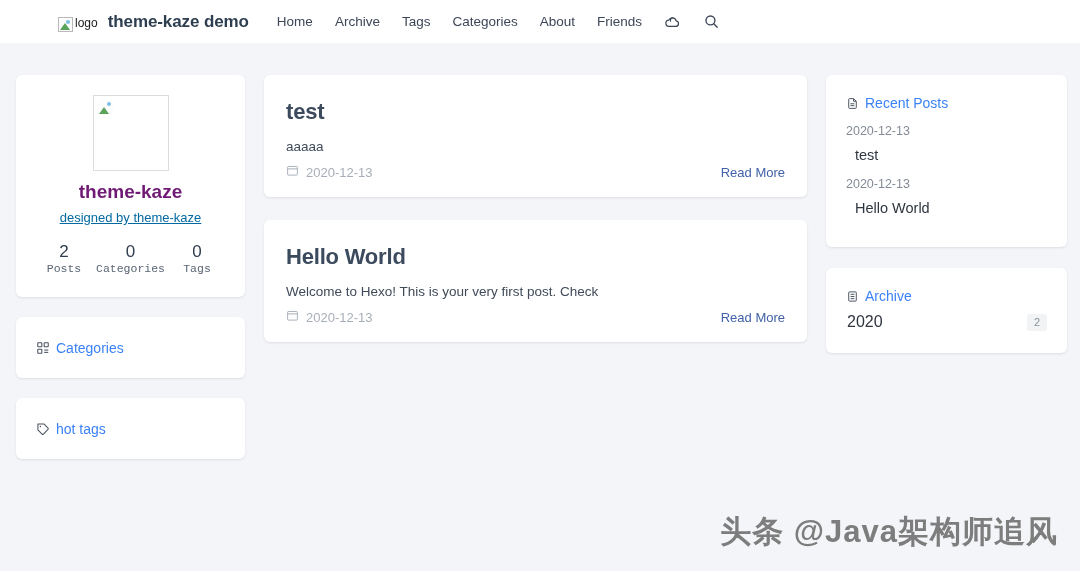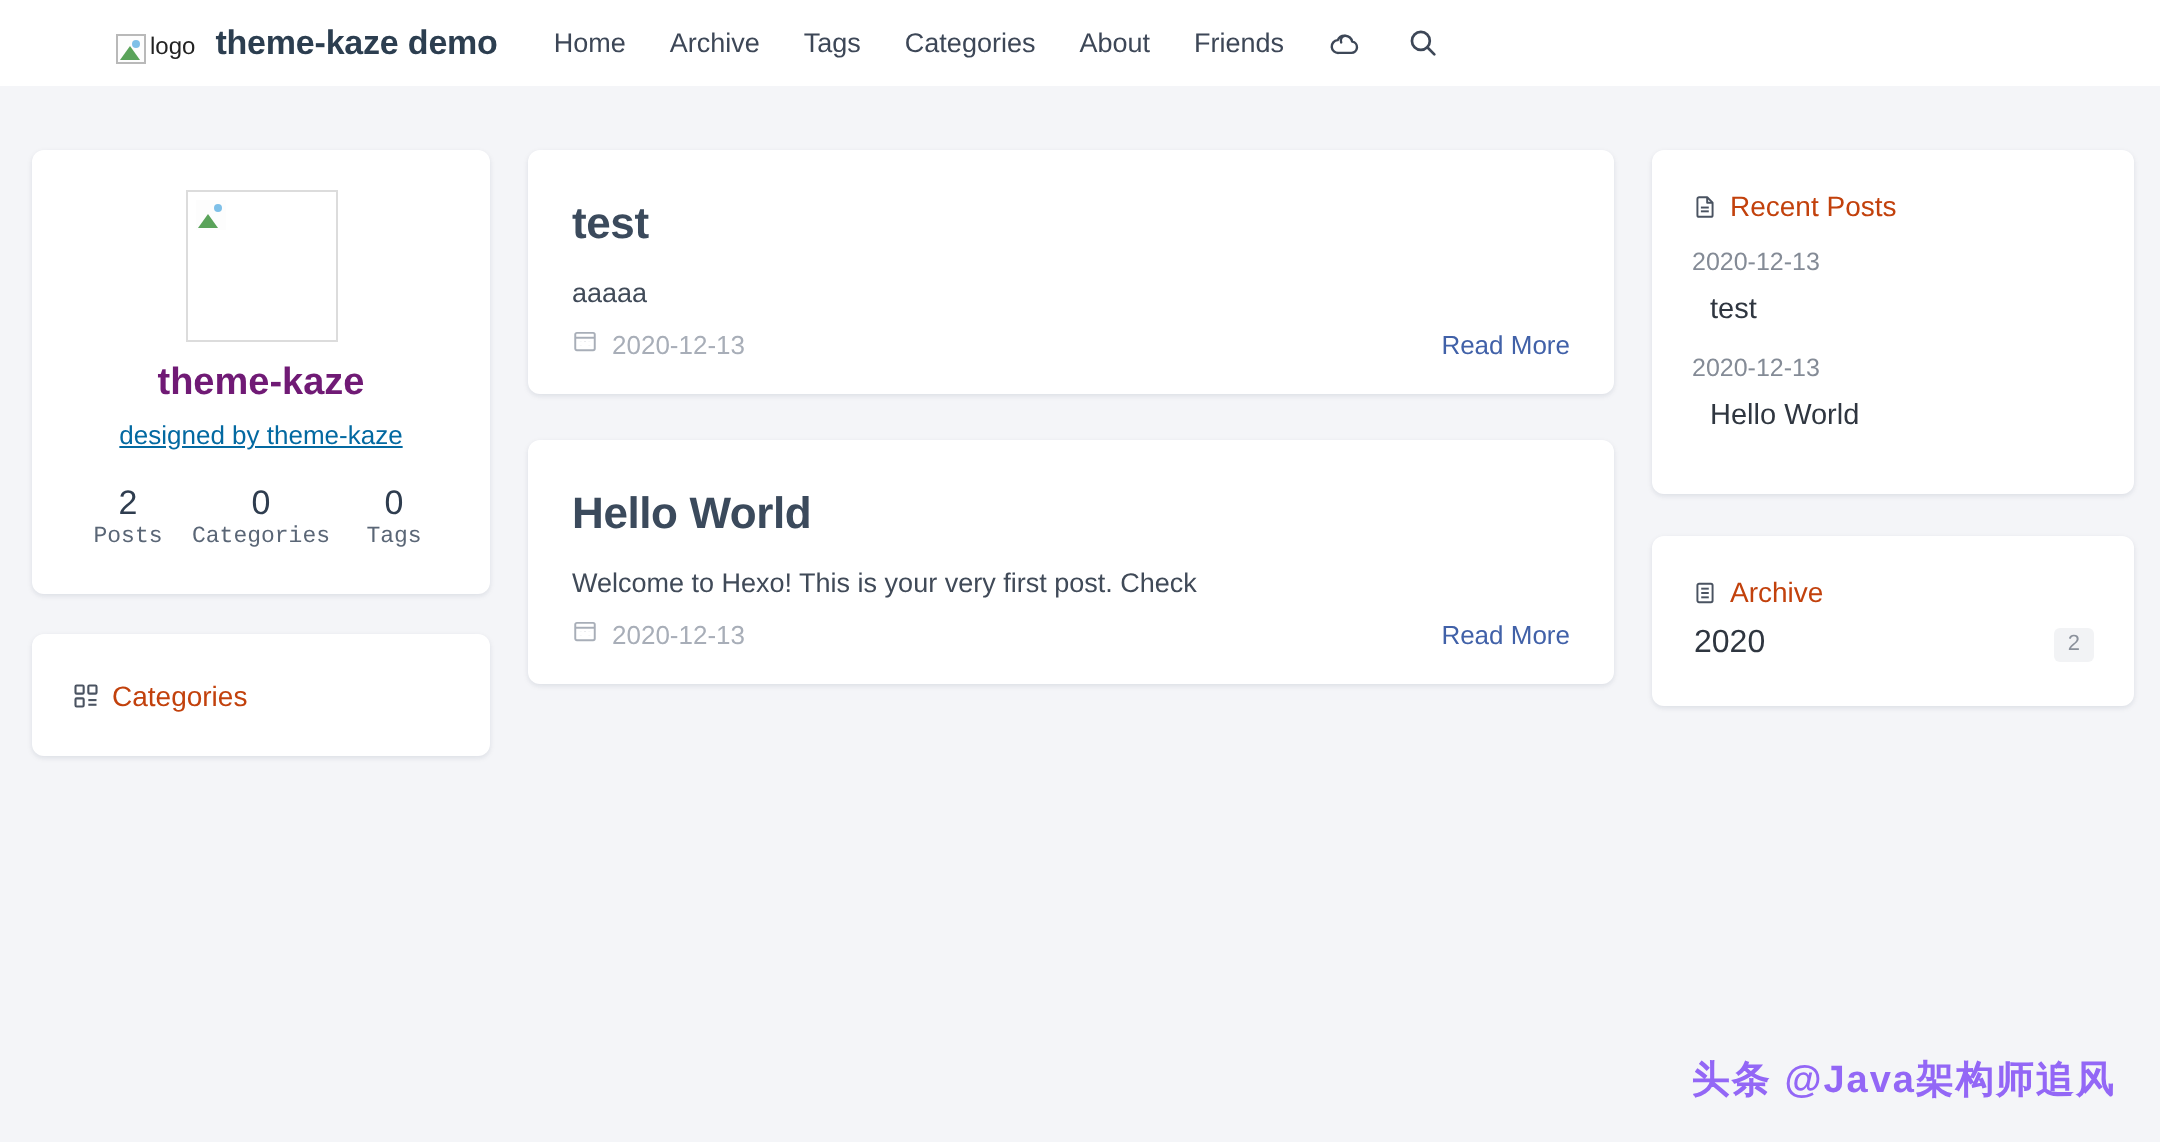--- a/index.html
+++ b/index.html
@@ -169,21 +169,21 @@
   
   .widget {
     padding: 20px 20px 22px;
     min-height: 62px;
   }
   .widget-title {
     display: flex;
     align-items: center;
     gap: 6px;
     font-size: 14px;
-    color: #c2410c;
+    color: #3b82f6;
   }
   .widget-icon {
     display: inline-flex;
     align-items: center;
     justify-content: center;
     color: #4a5361;
   }
 
   .card-cat   { height: 61px; display: flex; align-items: center; padding: 0 20px; }
   .card-tags  { height: 61px; display: flex; align-items: center; padding: 0 20px; }
@@ -258,23 +258,23 @@
     border-radius: 3px;
     padding: 3px 7px;
     line-height: 1;
   }
 
   
   .watermark {
     position: absolute;
     right: 22px;
     bottom: 18px;
-    font-size: 19px;
+    font-size: 31px;
     font-weight: bold;
-    color: #8b5cf6;
+    color: #737373;
     letter-spacing: 1px;
     opacity: .92;
     white-space: nowrap;
   }
 </style>
 </head>
 <body>
 
 <header class="site-header">
   <div class="brand">
@@ -342,20 +342,31 @@
             <rect x="14" y="3" width="7" height="7" rx="1"></rect>
             <rect x="3" y="14" width="7" height="7" rx="1"></rect>
             <line x1="14" y1="15.5" x2="21" y2="15.5"></line>
             <line x1="14" y1="19.5" x2="21" y2="19.5"></line>
           </svg>
         </span>
         <span>Categories</span>
       </div>
     </section>
 
+    <section class="card card-tags">
+      <div class="widget-title">
+        <span class="widget-icon">
+          <svg width="14" height="14" viewBox="0 0 24 24" fill="none" stroke="currentColor" stroke-width="1.8" stroke-linejoin="round">
+            <path d="M20.6 12.7 12.7 20.6a1.7 1.7 0 0 1-2.4 0l-7-7V3.4h10.2l7.1 7.1a1.7 1.7 0 0 1 0 2.2z"></path>
+            <circle cx="7.6" cy="7.6" r="1.25" fill="currentColor" stroke="none"></circle>
+          </svg>
+        </span>
+        <span>hot tags</span>
+      </div>
+    </section>
 
   </aside>
 
   <main class="col-main">
 
     <article class="card post">
       <h2 class="post-title">test</h2>
       <p class="post-excerpt">aaaaa</p>
       <div class="post-footer">
         <span class="post-date">

